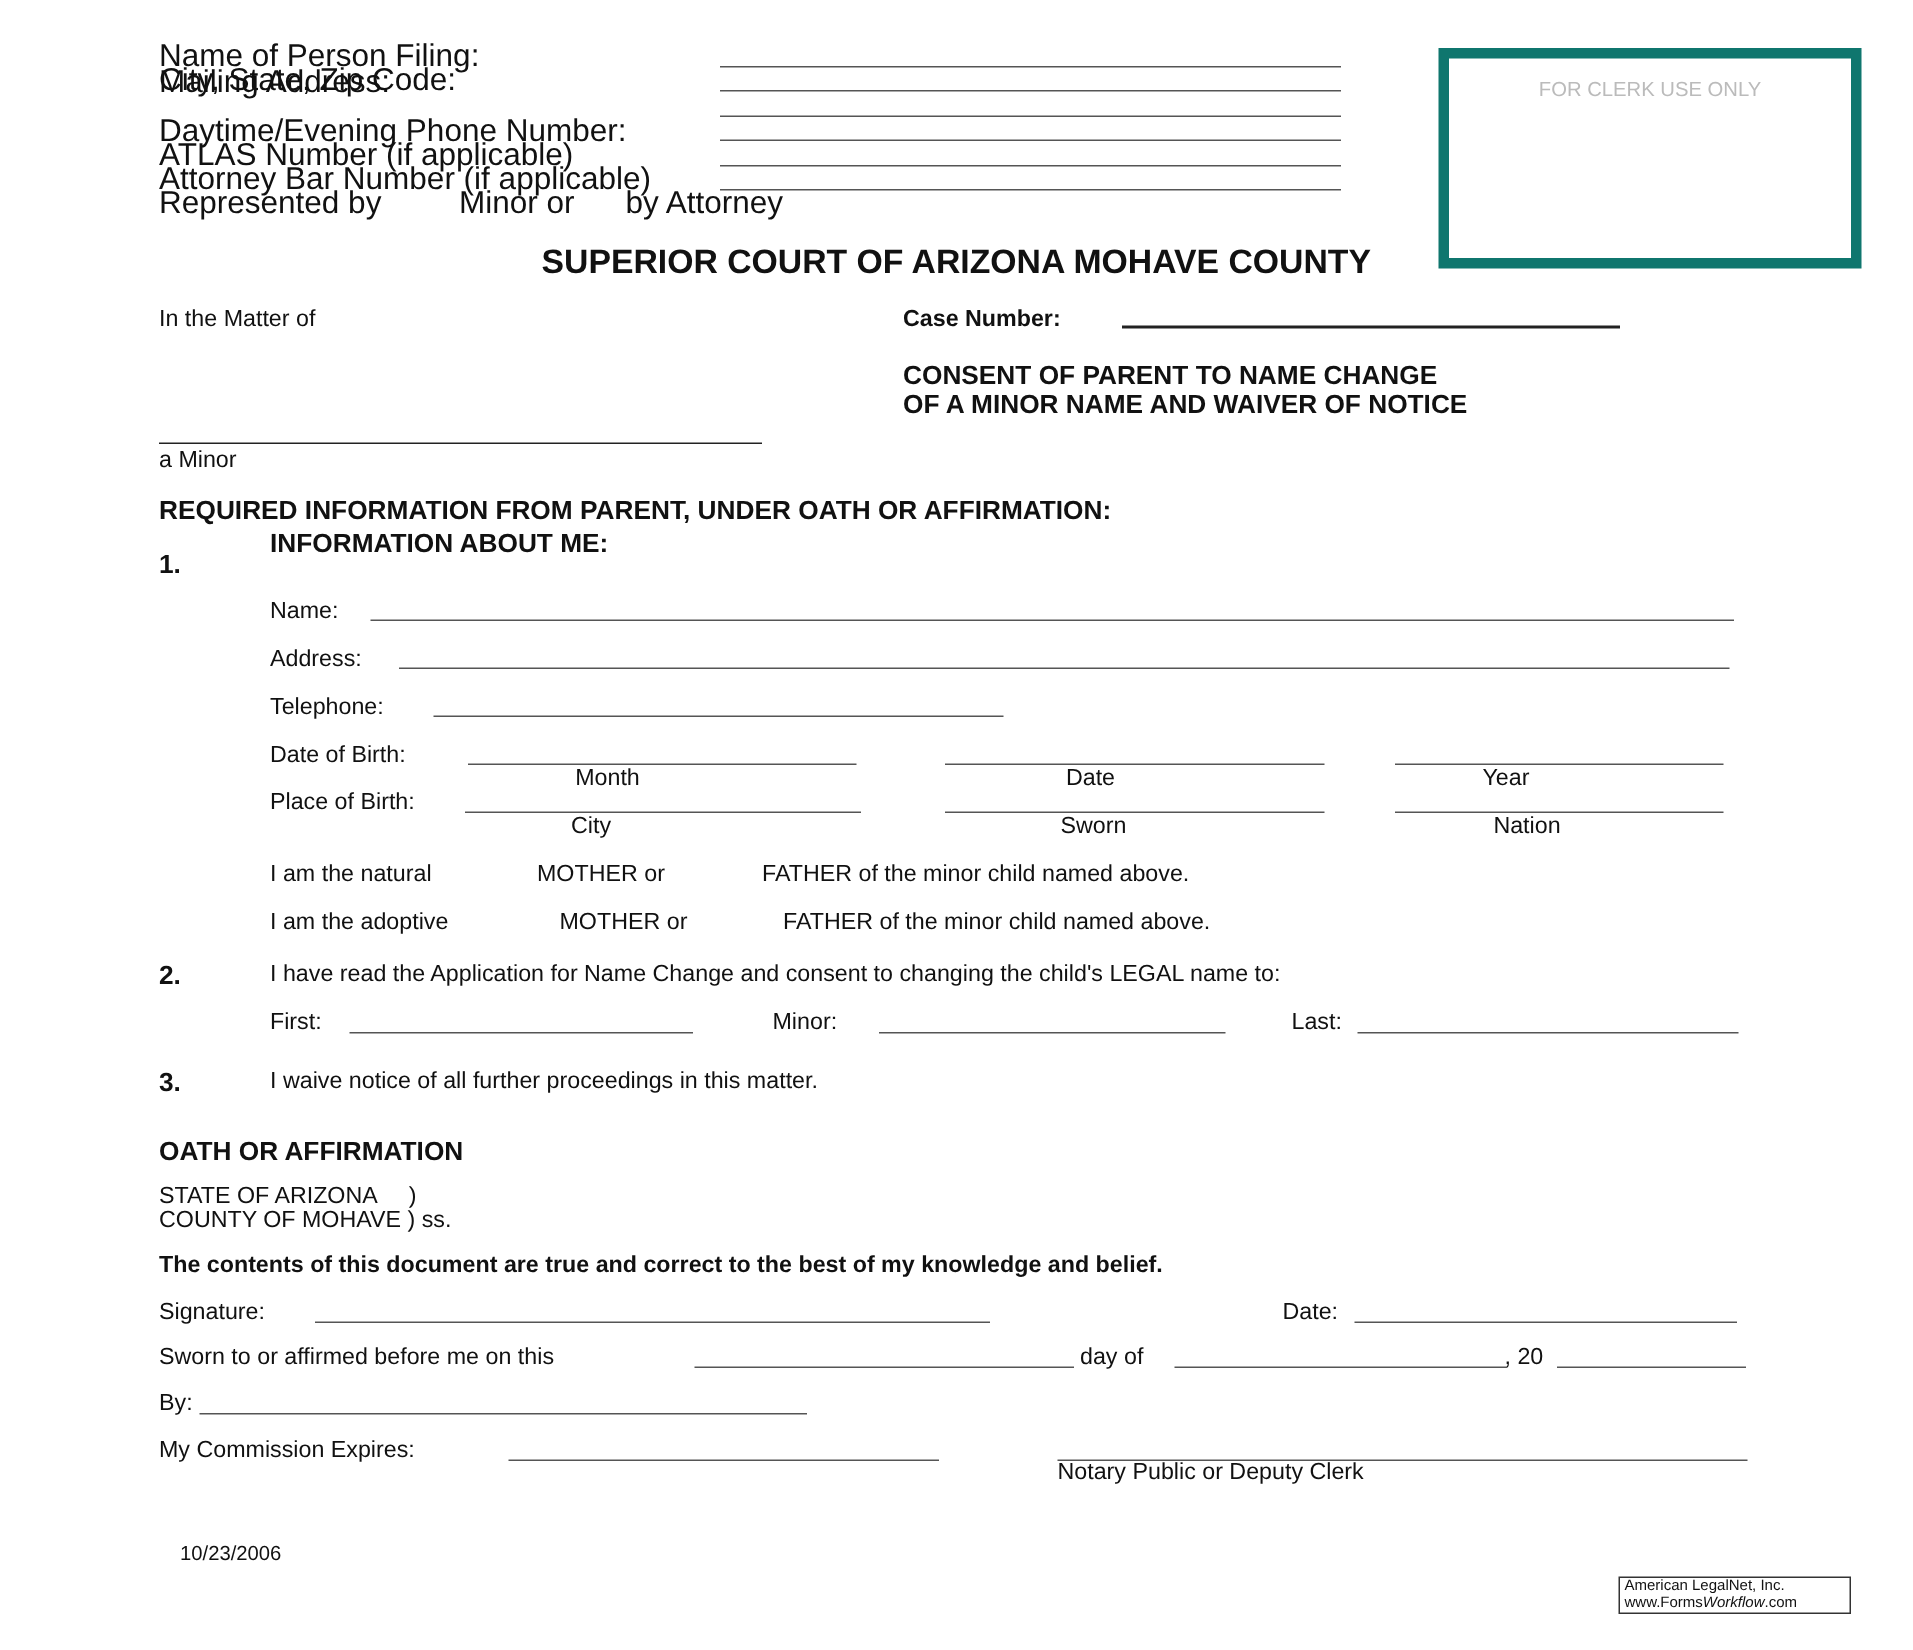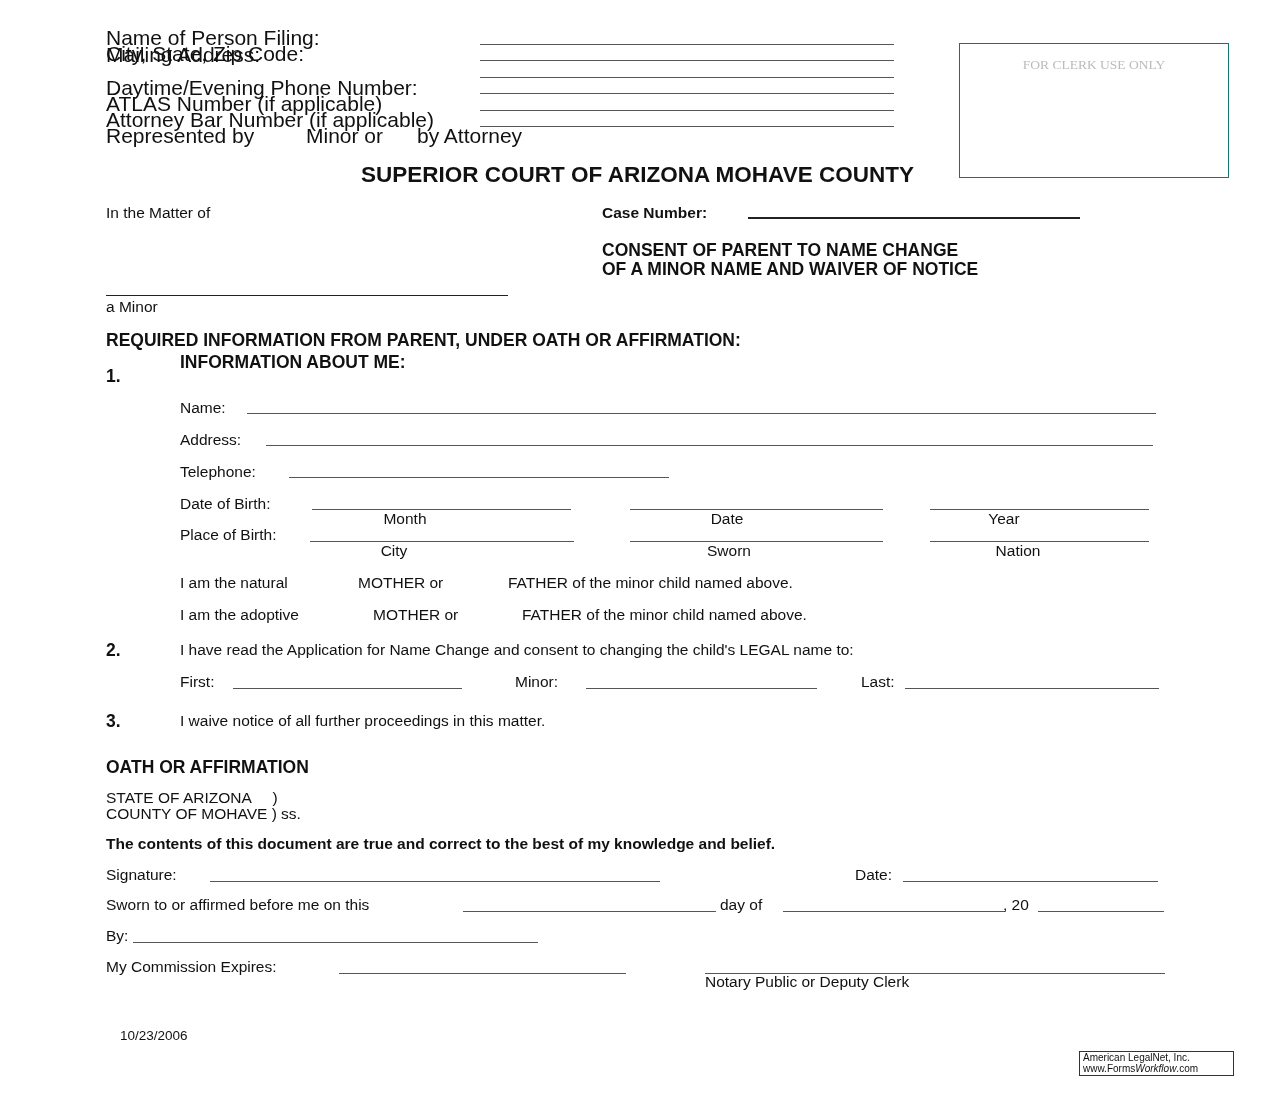--- a/index.html
+++ b/index.html
@@ -4,22 +4,22 @@
 <style>
   html, body { margin: 0; padding: 0; background: #ffffff; }
   body { width: 1275px; height: 1100px; position: relative; overflow: hidden;
          font-family: "Liberation Sans", sans-serif; color: #111; }
   .abs { position: absolute; white-space: nowrap; }
   .hdr { font-weight: normal; font-size: 21px; line-height: 16.5px; }
   .hline { position: absolute; height: 0; border-bottom: 1.3px solid #555; }
   .sline { position: absolute; height: 0; border-bottom: 1.3px solid #222; }
   .t { font-size: 15.5px; }
   .b { font-weight: bold; }
-  .clerk-box { position: absolute; left: 959px; top: 43px; width: 268px; height: 133px;
-               border: 1px solid #0f766e; font-family: Liberation Serif, serif; }
+  .clerk-box { position: absolute; left: 959px; top: 32px; width: 268px; height: 133px;
+               border: 7px solid #0f766e; }
   .clerk-box span { position: absolute; top: 13px; left: 0; right: 0; text-align: center;
                     font-size: 13.5px; color: #bbb; }
   .title { font-size: 22.5px; font-weight: bold; }
   .h2 { font-size: 17.5px; font-weight: bold; }
   .caption { font-size: 15.5px; text-align: center; width: 120px; }
   .badge { position: absolute; left: 1079px; top: 1051px; width: 150px; height: 23px;
            border: 1px solid #333; font-size: 10px; line-height: 11px; padding: 0 0 0 3px; }
   .badge i { }
 </style>
 </head>

